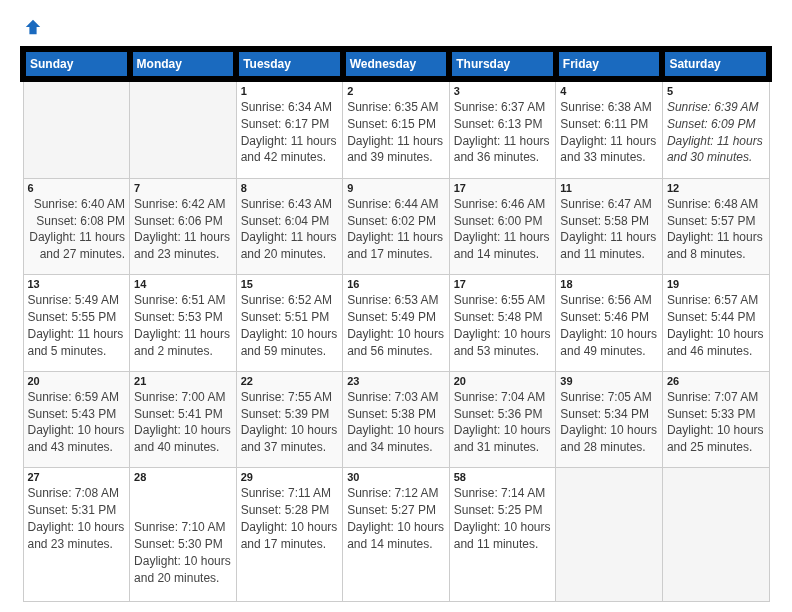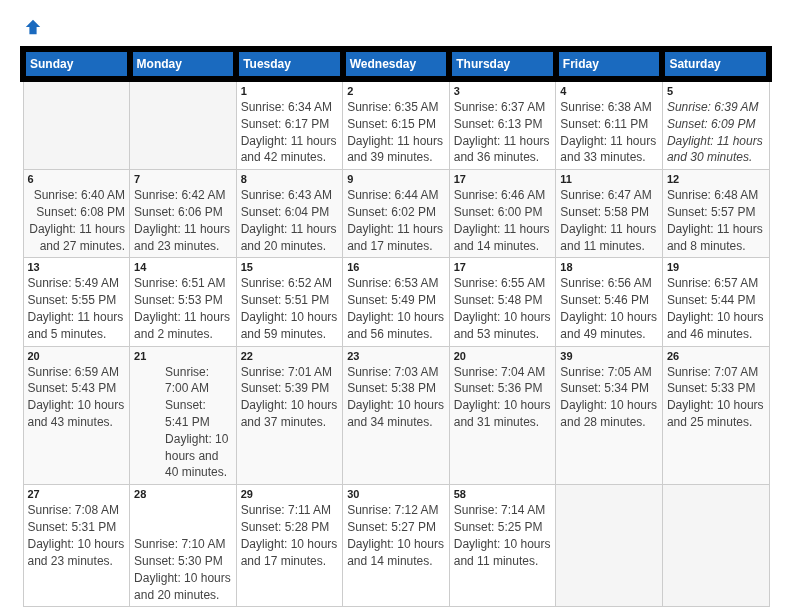--- a/index.html
+++ b/index.html
@@ -267,27 +267,27 @@
         </tr>
         <tr class="row-bg-even">
           <td>
             <span class="day-num">20</span>
             <div class="day-info" style="white-space: pre-line;">Sunrise: 6:59 AM
 Sunset: 5:43 PM
 Daylight: 10 hours and 43 minutes.</div>
           </td>
           <td>
             <span class="day-num">21</span>
-            <div class="day-info" style="white-space: pre-line; margin-left: 31px;">Sunrise: 7:00 AM
+            <div class="day-info" style="white-space: pre-line;">Sunrise: 7:00 AM
 Sunset: 5:41 PM
 Daylight: 10 hours and 40 minutes.</div>
           </td>
           <td>
             <span class="day-num">22</span>
-            <div class="day-info" style="white-space: pre-line;">Sunrise: 7:01 AM
+            <div class="day-info" style="white-space: pre-line;">Sunrise: 7:55 AM
 Sunset: 5:39 PM
 Daylight: 10 hours and 37 minutes.</div>
           </td>
           <td>
             <span class="day-num">23</span>
             <div class="day-info" style="white-space: pre-line;">Sunrise: 7:03 AM
 Sunset: 5:38 PM
 Daylight: 10 hours and 34 minutes.</div>
           </td>
           <td>

